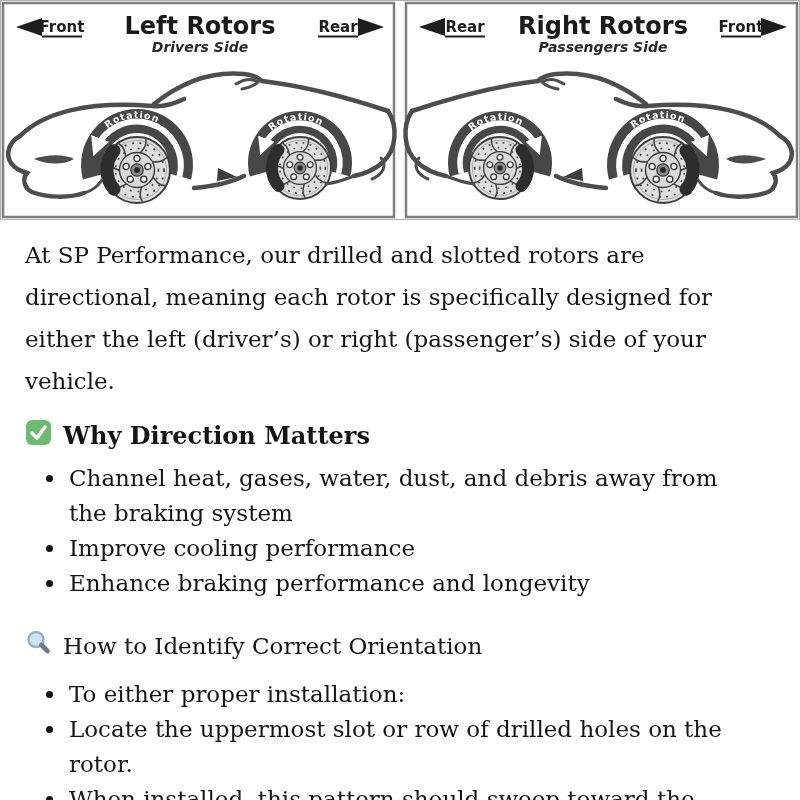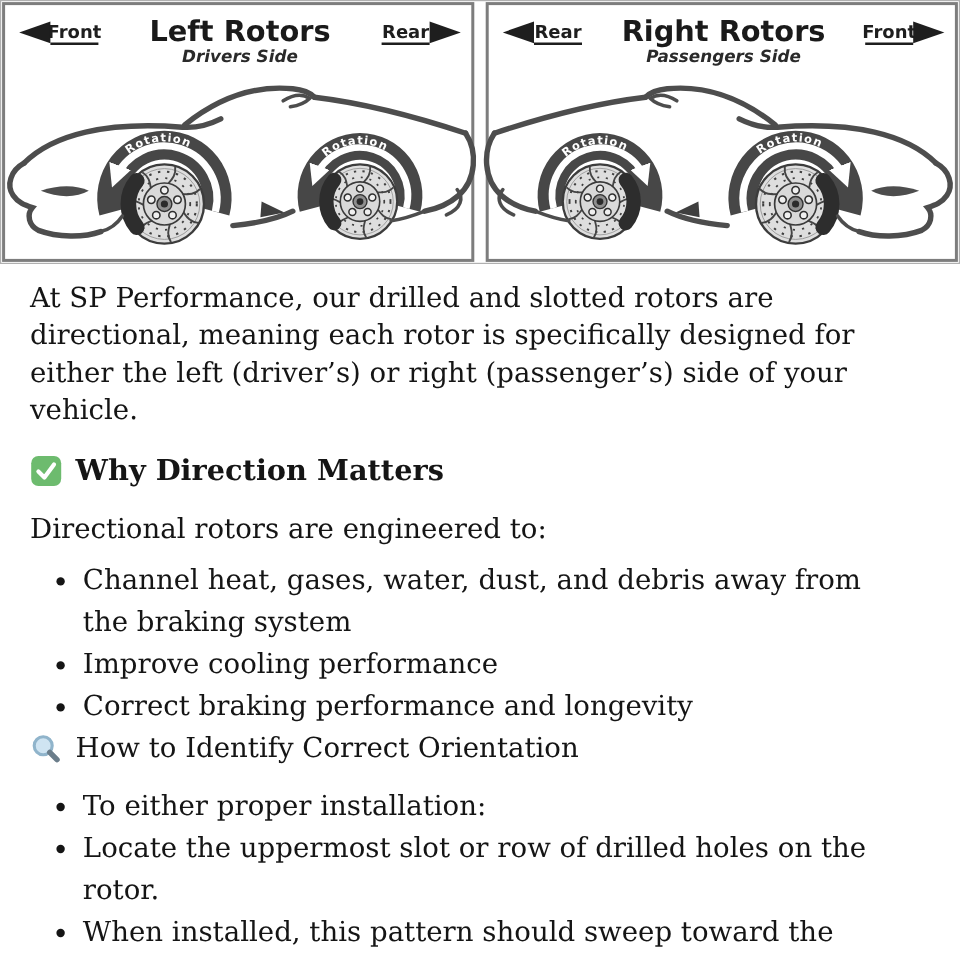--- a/index.html
+++ b/index.html
@@ -9,23 +9,23 @@
   .diagram{width:800px;height:220px;display:block;}
   .hdr-label{font-family:"DejaVu Sans","Liberation Sans",sans-serif;font-weight:bold;font-size:15px;fill:#1e1e1e;}
   .hdr-title{font-family:"DejaVu Sans","Liberation Sans",sans-serif;font-weight:800;font-size:24px;fill:#1a1a1a;}
   .hdr-sub{font-family:"DejaVu Sans","Liberation Sans",sans-serif;font-weight:bold;font-style:italic;font-size:14px;fill:#2a2a2a;}
   .rot-text{font-family:"DejaVu Sans","Liberation Sans",sans-serif;font-weight:bold;font-size:9.5px;fill:#ffffff;letter-spacing:1px;}
   .body-stroke{stroke:#4d4d4d;stroke-width:4.5;fill:none;stroke-linecap:round;}
   .thin-stroke{stroke:#4d4d4d;stroke-width:3;fill:none;stroke-linecap:round;}
 
   
   .content{padding:12px 70px 0 25px;}
-  .intro{font-size:23px;line-height:31px;margin:2px 0 0 0;}
-  .sec-head{display:flex;align-items:center;gap:11px;margin-top:17px;font-size:24px;font-weight:bold;line-height:34px;}
-  .sec-head.regular{font-weight:normal;font-size:23px;margin-top:0;margin-bottom:14px;}
+  .intro{font-size:23px;line-height:42px;margin:2px 0 0 0;}
+  .sec-head{display:flex;align-items:flex-start;gap:11px;margin-top:17px;font-size:24px;font-weight:bold;line-height:34px;}
+  .sec-head.regular{font-weight:normal;font-size:23px;margin-top:28px;margin-bottom:14px;}
   .lead{font-size:23px;line-height:35px;margin:15px 0 0 0;}
   ul{margin:8px 0 0 0;padding-left:42px;font-size:23px;line-height:35px;}
   li{padding-left:2px;}
   .emoji-box{flex:0 0 auto;display:inline-flex;}
 </style>
 </head>
 <body>
 
 <svg class="diagram" viewBox="0 0 800 220" xmlns="http://www.w3.org/2000/svg">
   <defs>
@@ -140,26 +140,25 @@
   <div class="sec-head">
     <span class="emoji-box">
       <svg width="27" height="27" viewBox="0 0 27 27">
         <rect x="1" y="1" width="25" height="25" rx="6" fill="#6dbb6e"></rect>
         <path d="M7 14 L12 19 L20 8" stroke="#ffffff" stroke-width="3.5" fill="none" stroke-linecap="round" stroke-linejoin="round"></path>
       </svg>
     </span>
     <span>Why Direction Matters</span>
   </div>
 
-  <p class="lead">Directional rotors are engineered to:</p>
 
   <ul>
     <li>Channel heat, gases, water, dust, and debris away from the braking system</li>
     <li>Improve cooling performance</li>
-    <li>Correct braking performance and longevity</li>
+    <li>Enhance braking performance and longevity</li>
   </ul>
 
   <div class="sec-head regular">
     <span class="emoji-box">
       <svg width="27" height="27" viewBox="0 0 27 27">
         <circle cx="11" cy="10.5" r="7.5" fill="#cfe4f2" stroke="#90b4cb" stroke-width="2.6"></circle>
         <line x1="16.5" y1="16" x2="22.5" y2="22" stroke="#6b7d8a" stroke-width="4.6" stroke-linecap="round"></line>
       </svg>
     </span>
     <span>How to Identify Correct Orientation</span>

